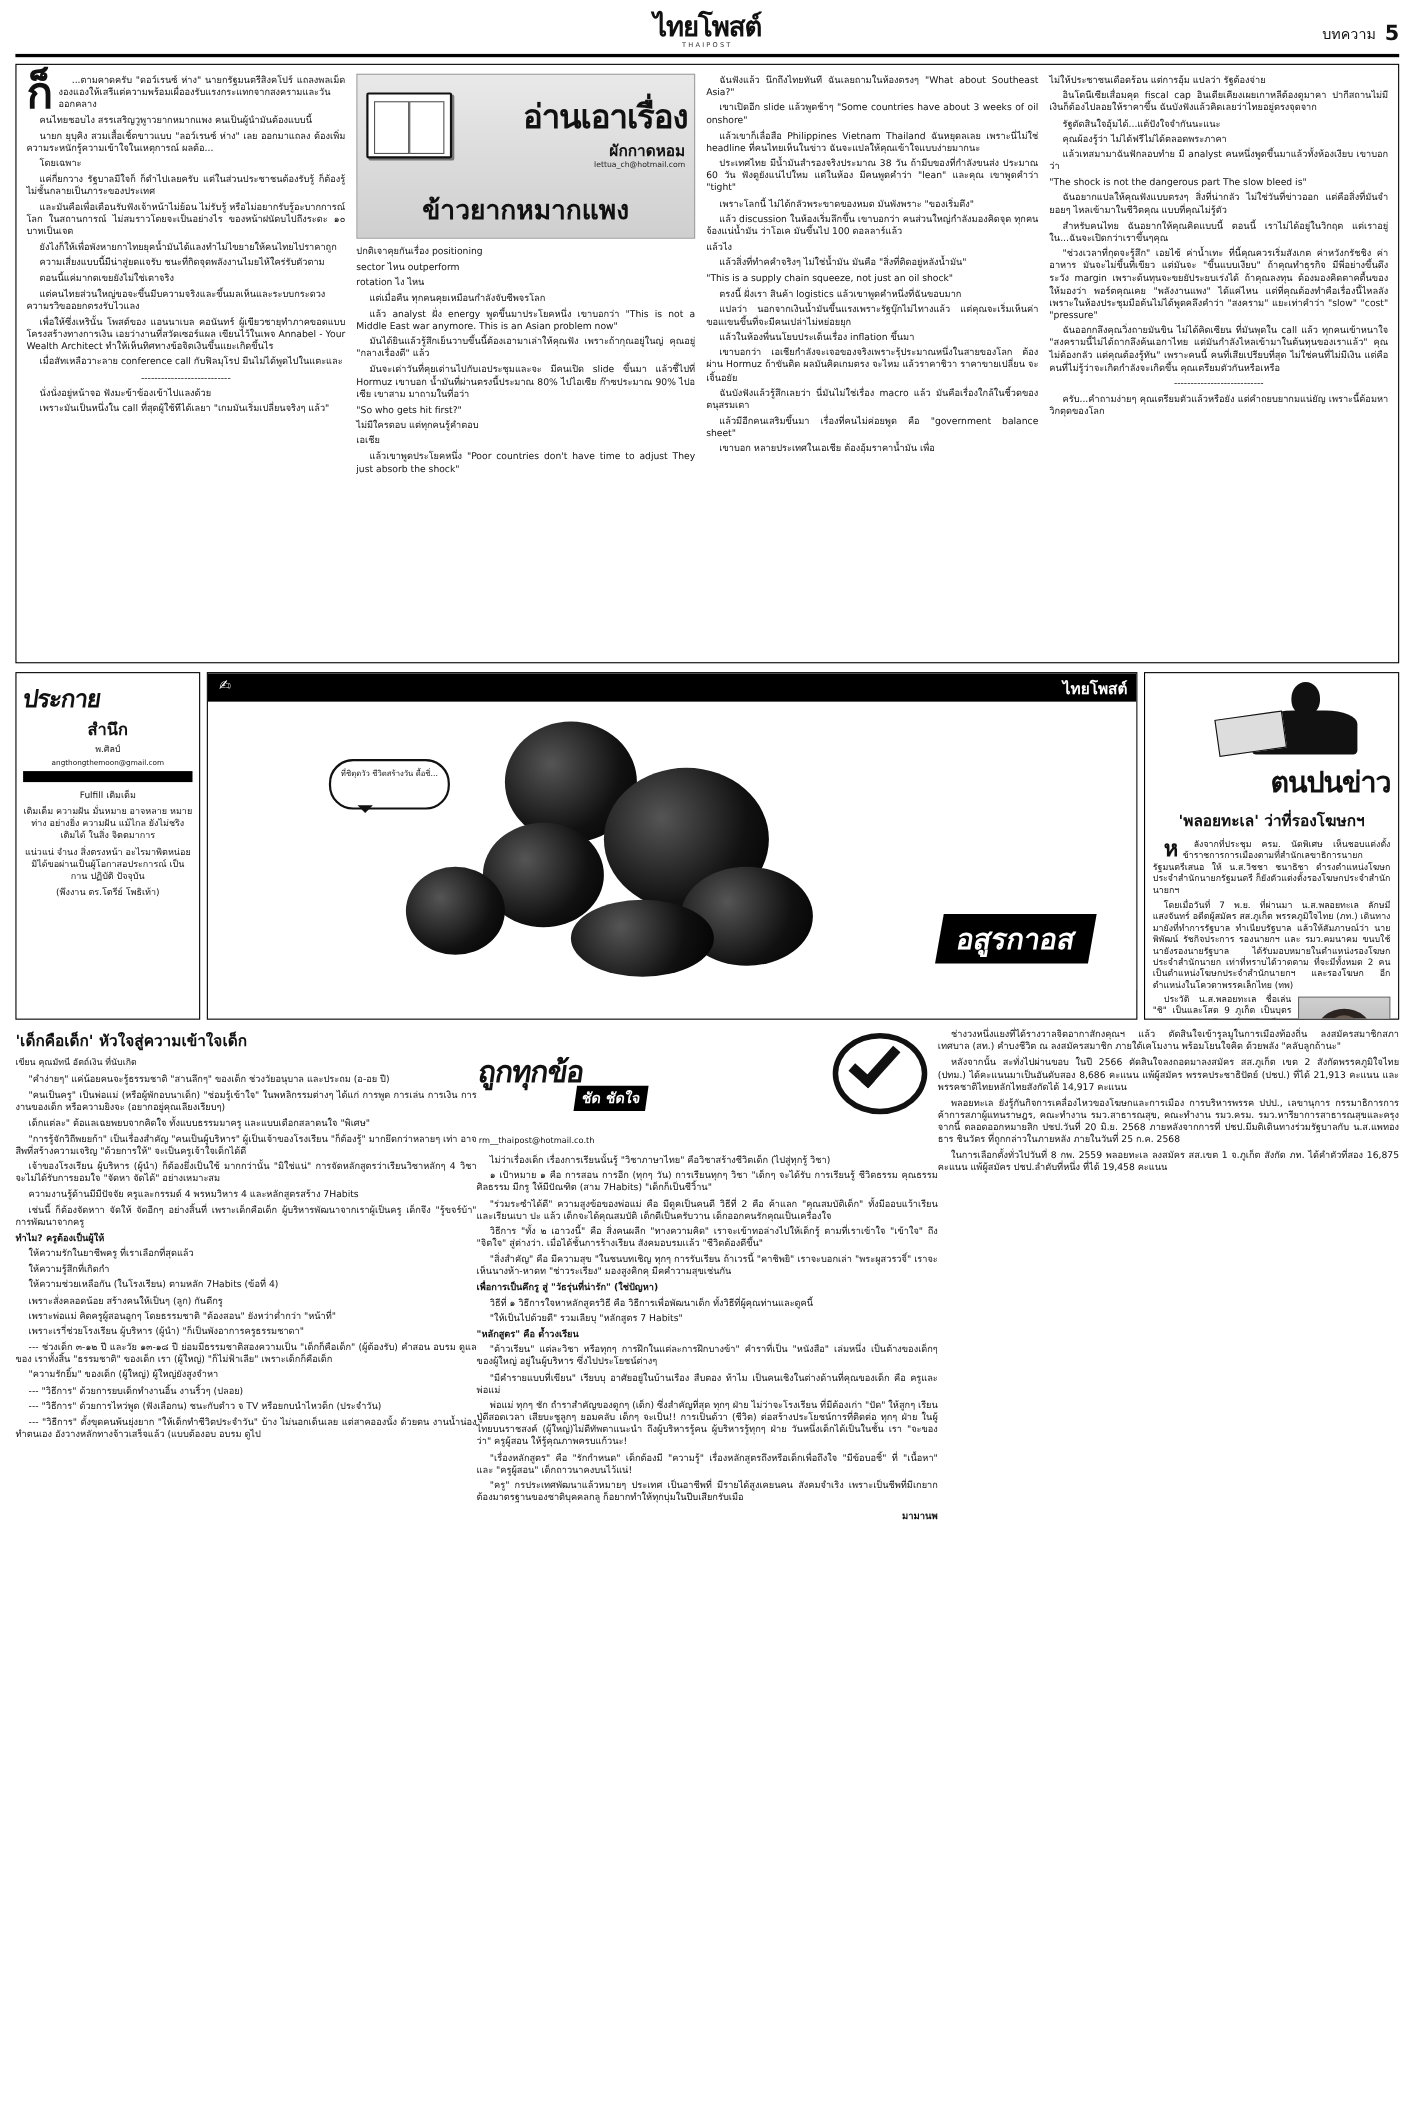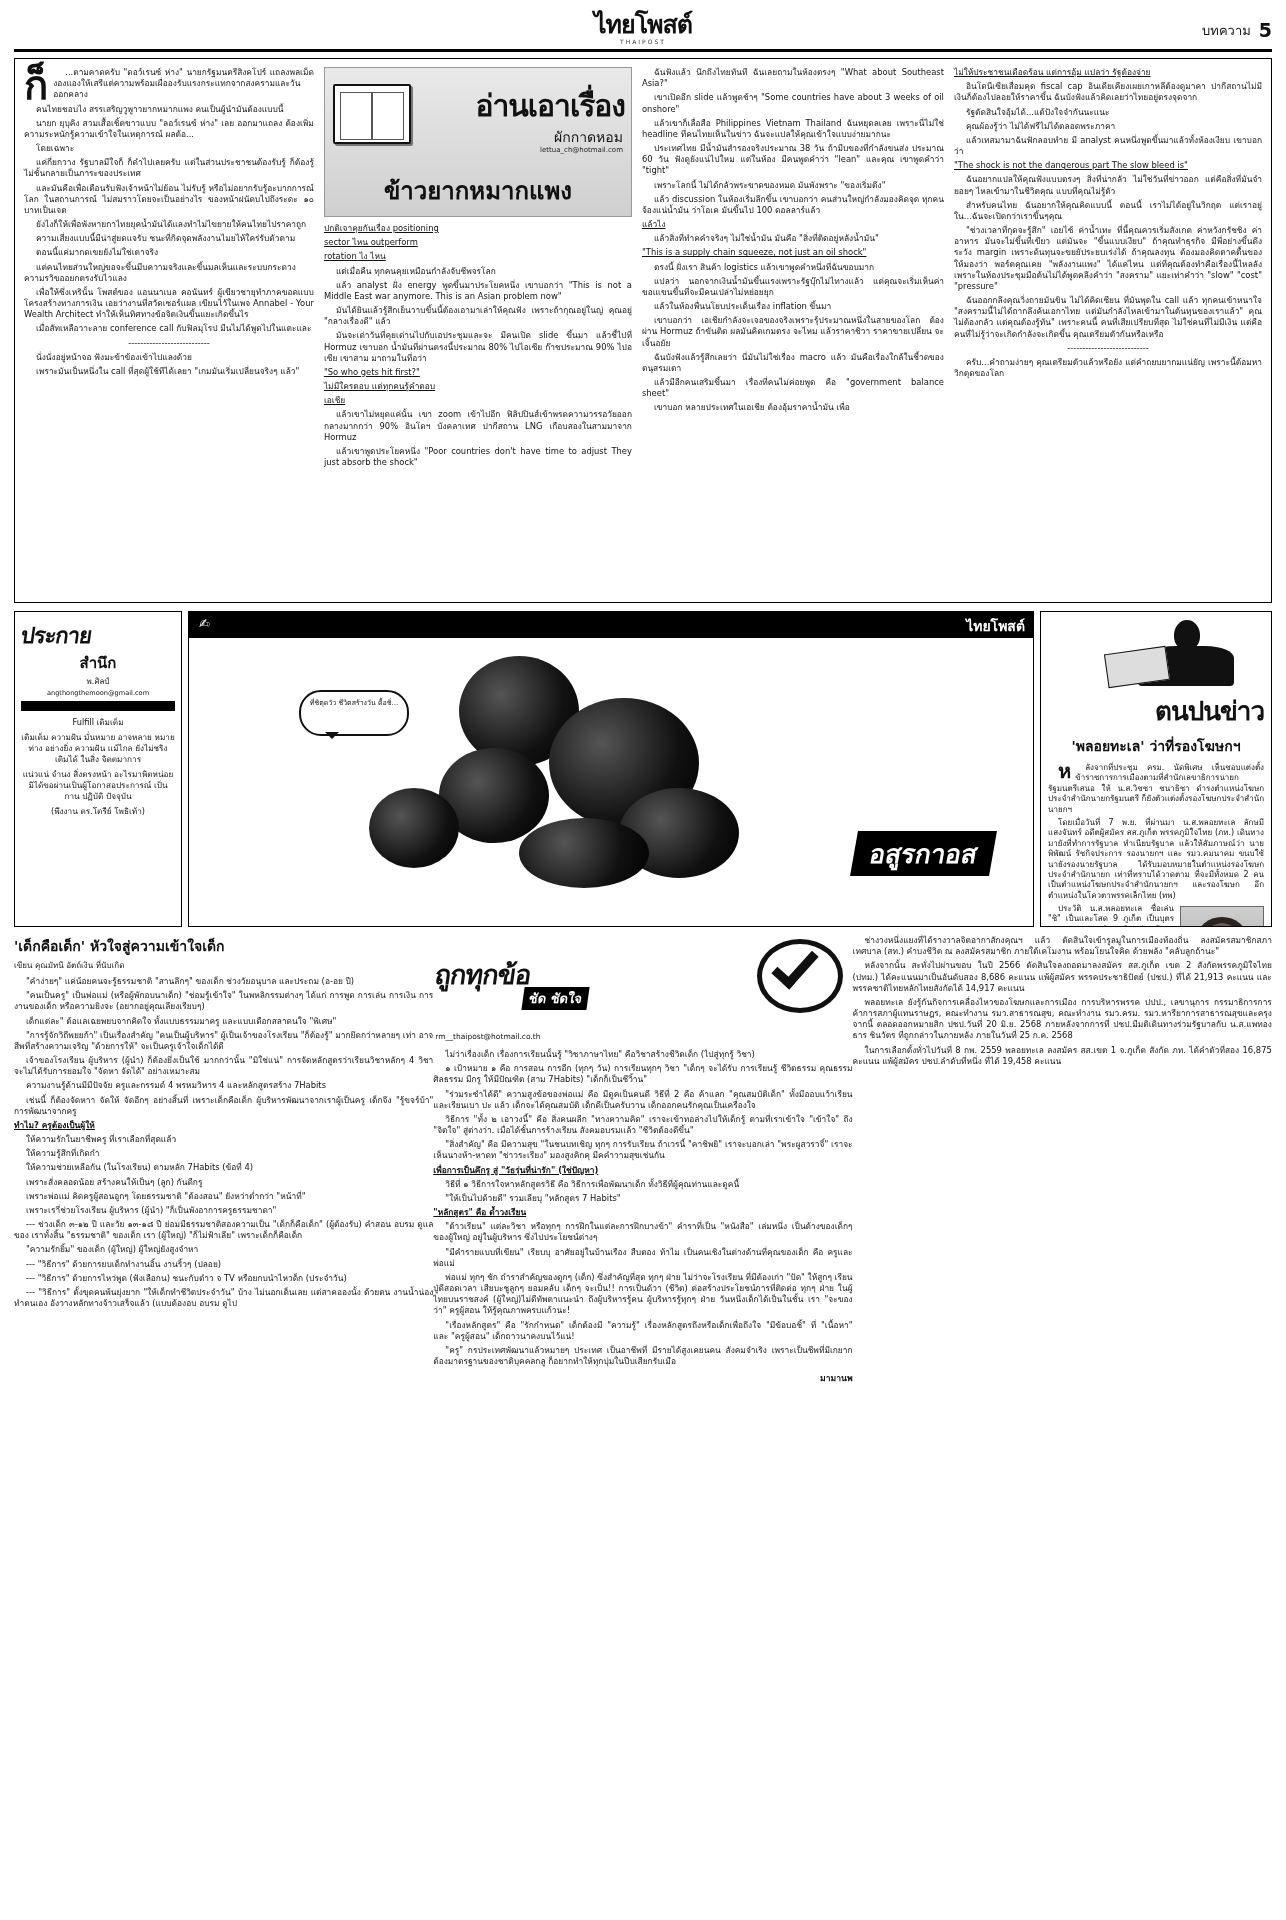--- a/index.html
+++ b/index.html
@@ -49,21 +49,21 @@
   }
 
   
   .col-text p {
     margin: 0 0 3px 0;
     font-size: 8.4px;
     line-height: 1.33;
     text-align: justify;
     text-indent: 12px;
   }
-  .col-text p.noind { text-indent: 0; text-decoration: underline; }
+  .col-text p.noind { text-indent: 0; }
   .col-text p.ctr { text-align:center; text-indent:0; }
 
   
   .top-block {
     border: 1px solid #000;
     padding: 8px 9px;
     display: flex;
     gap: 10px;
     height: 545px;
     overflow: hidden;
@@ -100,21 +100,21 @@
     content:""; position:absolute; top:6px; width:30px; height:46px;
     border:1px solid #555;
   }
   .arn-book:before{ left:5px; }
   .arn-book:after{ right:5px; }
   .arn-title {
     position:absolute; right:6px; top:14px;
     font-size:30px; font-weight:bold; color:#111; letter-spacing:-1px;
   }
   .arn-sub {
-    position:absolute; right:8px; top:58px; font-size:14px; font-weight:normal;
+    position:absolute; right:8px; top:58px; font-size:14px; font-weight:bold;
   }
   .arn-mail {
     position:absolute; right:8px; top:78px; font-size:7px; color:#222;
   }
   .arn-head {
     position:absolute; left:0; right:0; bottom:6px; text-align:center;
     font-size:24px; font-weight:bold;
   }
 
   
@@ -314,21 +314,20 @@
       <p class="noind">ปกติเจาคุยกันเรื่อง positioning</p>
       <p class="noind">sector ไหน outperform</p>
       <p class="noind">rotation ไง ไหน</p>
       <p>แต่เมื่อคืน ทุกคนคุยเหมือนกำลังจับซีพจรโลก</p>
       <p>แล้ว analyst ฝั่ง energy พูดขึ้นมาประโยคหนึ่ง เขาบอกว่า "This is not a Middle East war anymore. This is an Asian problem now"</p>
       <p>มันได้ยินแล้วรู้สึกเย็นวาบขึ้นนี้ต้องเอามาเล่าให้คุณฟัง เพราะถ้ากุณอยู่ในญ่ คุณอยู่ "กลางเรื่องดี" แล้ว</p>
       <p>มันจะเด่าวันที่คุยเด่านไปกับเอประชุมและจะ มีคนเปิด slide ขึ้นมา แล้วชี้ไปที่ Hormuz เขาบอก น้ำมันที่ผ่านตรงนี้ประมาณ 80% ไปไอเซีย ก๊าซประมาณ 90% ไปอเซีย เขาสาม มาถามในที่อว่า</p>
       <p class="noind">"So who gets hit first?"</p>
       <p class="noind">ไม่มีใครตอบ แต่ทุกคนรู้คำตอบ</p>
       <p class="noind">เอเชีย</p>
-      <p>แล้วเขาไม่หยุดแค่นั้น เขา zoom เข้าไปอีก ฟิลิปปินส์เข้าพรดความวรรอวัยออกกลางมากกว่า 90% อินโดฯ บังคลาเทศ ปากีสถาน LNG เกือบสองในสามมาจาก Hormuz</p>
       <p>แล้วเขาพูดประโยคหนึ่ง "Poor countries don't have time to adjust They just absorb the shock"</p>
     </div>
 
     <div class="tb-col c3 col-text">
       <p>ฉันฟังแล้ว นึกถึงไทยทันที ฉันเลยถามในห้องตรงๆ "What about Southeast Asia?"</p>
       <p>เขาเปิดอีก slide แล้วพูดช้าๆ "Some countries have about 3 weeks of oil onshore"</p>
       <p>แล้วเขาก็เลื่อสือ Philippines Vietnam Thailand ฉันหยุดลเลย เพราะนี่ไม่ใช่ headline ที่คนไทยเห็นในข่าว ฉันจะแปลให้คุณเข้าใจแบบง่ายมากนะ</p>
       <p>ประเทศไทย มีน้ำมันสำรองจริงประมาณ 38 วัน ถ้ามีบของที่กำลังขนส่ง ประมาณ 60 วัน ฟังดูยังแน่ไปใหม แต่ในห้อง มีคนพูดคำว่า "lean" และคุณ เขาพูดคำว่า "tight"</p>
       <p>เพราะโลกนี้ ไม่ได้กลัวพระขาดของหมด มันพังพราะ "ของเริ่มตึง"</p>
       <p>แล้ว discussion ในห้องเริ่มลึกขึ้น เขาบอกว่า คนส่วนใหญ่กำลังมองคิดจุด ทุกคนจ้องแน่น้ำมัน ว่าโอเค มันขึ้นไป 100 ดอลลาร์แล้ว</p>

